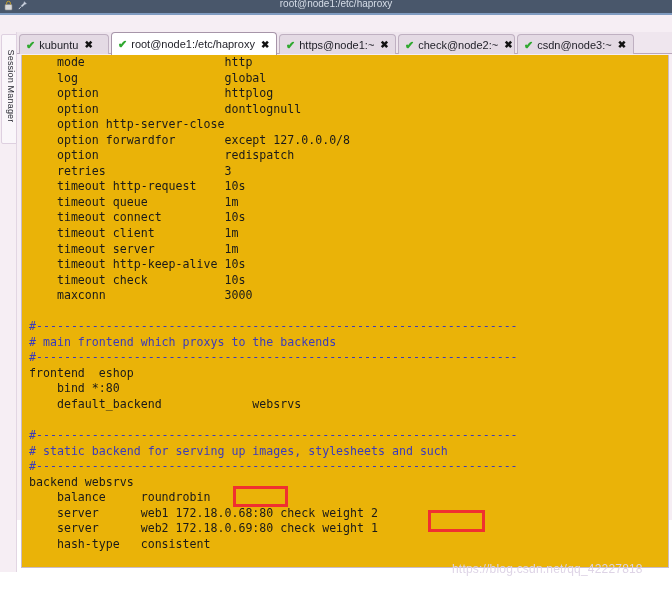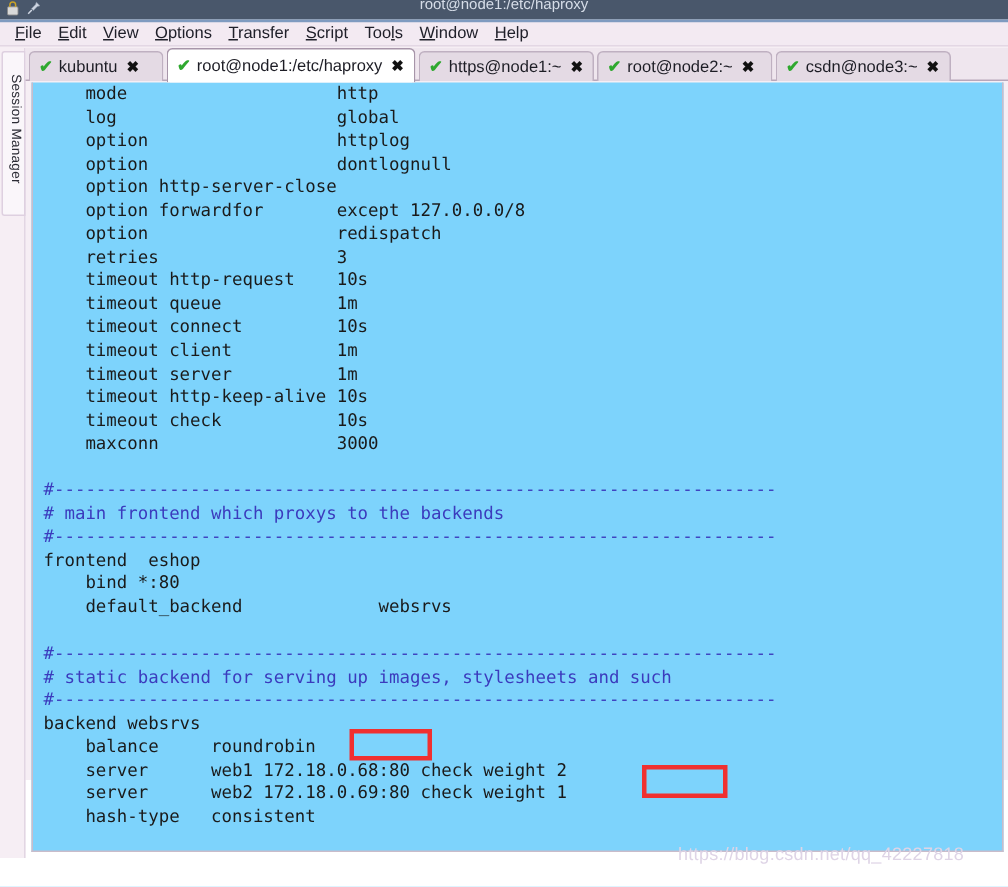--- a/index.html
+++ b/index.html
@@ -158,21 +158,21 @@
     margin-left: 2px;
     cursor: pointer;
   }
   .tab-label { font-size: 11px; text-align: center; }
 
   
   .terminal {
     position: absolute;
     left: 21px; top: 55px;
     width: 648px; height: 513px;
-    background: #7dd3fc;
+    background: #eab308;
     border: 1px solid #c9bcca;
     border-top: none;
     box-sizing: border-box;
     overflow: hidden;
     font-family: "DejaVu Sans Mono", "Liberation Mono", monospace;
     font-size: 11.6px;
     line-height: 15.55px;
   }
   .term-inner {
     position: absolute;
@@ -243,31 +243,20 @@
         <svg width="11" height="11" viewBox="0 0 11 11">
           <path d="M7.3 1.5 L9.6 3.8 L7.8 4.4 L5.2 7 L4 5.8 L6.6 3.2 Z" fill="#cfd6e2" stroke="#8e99ab" stroke-width="0.5"></path>
           <line x1="4.2" y1="6.6" x2="1.8" y2="9.1" stroke="#cfd6e2" stroke-width="1"></line>
         </svg>
       </span>
     </div>
     <div class="tb-title">root@node1:/etc/haproxy</div>
   </div>
   <div class="titlebar-underline"></div>
 
-  <div class="menubar">
-    <div class="menu-item"><u>F</u>ile</div>
-    <div class="menu-item"><u>E</u>dit</div>
-    <div class="menu-item"><u>V</u>iew</div>
-    <div class="menu-item"><u>O</u>ptions</div>
-    <div class="menu-item"><u>T</u>ransfer</div>
-    <div class="menu-item"><u>S</u>cript</div>
-    <div class="menu-item">Too<u>l</u>s</div>
-    <div class="menu-item"><u>W</u>indow</div>
-    <div class="menu-item"><u>H</u>elp</div>
-  </div>
 
   <div class="rail">
     <div class="rail-tab">
       <div class="rail-label">Session Manager</div>
     </div>
   </div>
 
   <div class="tabstrip" id="tabstrip">
       <div class="tab" style="left: 2px; width: 90px;">
         <span class="check">✔</span>
@@ -279,21 +268,21 @@
         <span class="tab-label">root@node1:/etc/haproxy</span>
         <span class="xclose">✖</span>
       </div>
       <div class="tab" style="left: 262px; width: 117px;">
         <span class="check">✔</span>
         <span class="tab-label">https@node1:~</span>
         <span class="xclose">✖</span>
       </div>
       <div class="tab" style="left: 381px; width: 117px;">
         <span class="check">✔</span>
-        <span class="tab-label">root@node2:~</span>
+        <span class="tab-label">check@node2:~</span>
         <span class="xclose">✖</span>
       </div>
       <div class="tab" style="left: 500px; width: 117px;">
         <span class="check">✔</span>
         <span class="tab-label">csdn@node3:~</span>
         <span class="xclose">✖</span>
       </div>
     </div>
 
   <div class="terminal">

